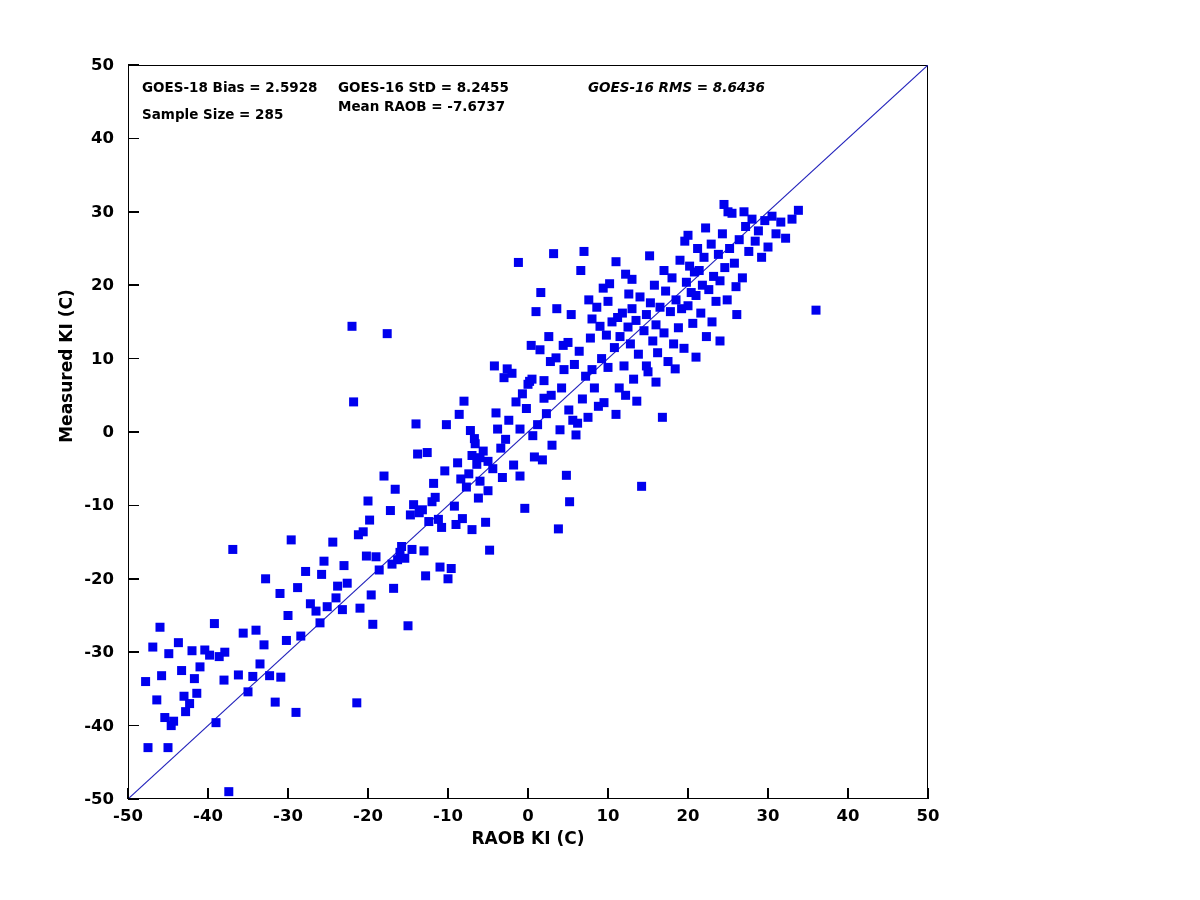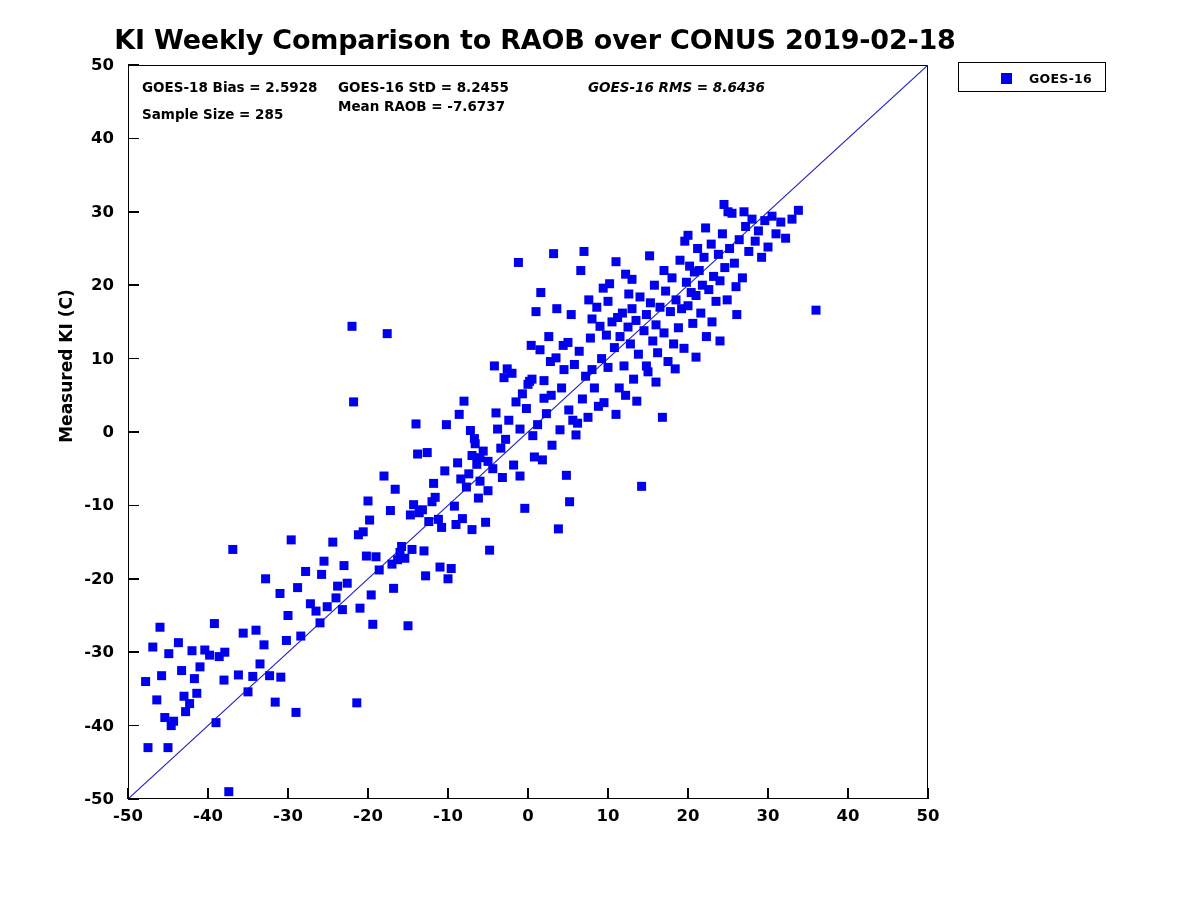--- a/index.html
+++ b/index.html
@@ -136,21 +136,20 @@
     top: 65px;
     width: 800px;
     height: 734px;
   }
 </style>
 </head>
 <body>
 
 <div id="figure">
 
-  <div class="title">KI Weekly Comparison to RAOB over CONUS 2019-02-18</div>
 
   <div class="plot-frame"></div>
 
   <svg id="scatter-svg" viewBox="0 0 800 734" preserveAspectRatio="none">
     <line id="ref-line" x1="0" y1="734" x2="800" y2="0" stroke="#2222bb" stroke-width="1.1"></line>
     <g id="points-group">
         <rect x="13.10" y="612.06" width="9" height="9" fill="#0000ee"></rect>
         <rect x="15.50" y="678.12" width="9" height="9" fill="#0000ee"></rect>
         <rect x="20.30" y="577.56" width="9" height="9" fill="#0000ee"></rect>
         <rect x="24.30" y="630.41" width="9" height="9" fill="#0000ee"></rect>
@@ -457,20 +456,21 @@
       </g>
   </svg>
 
   <div class="stats stat-bias">GOES-18 Bias = 2.5928</div>
   <div class="stats stat-std">GOES-16 StD = 8.2455</div>
   <div class="stats stat-rms">GOES-16 RMS = 8.6436</div>
   <div class="stats stat-n">Sample Size = 285</div>
   <div class="stats stat-mean">Mean RAOB = -7.6737</div>
 
   <div class="ylabel">Measured KI (C)</div>
+  <div class="xlabel">RAOB KI (C)</div>
 
   <div id="y-ticks">
       <div class="tick-mark tick-y" style="top: 798.2px;"></div>
       <div class="ytick-label" style="left: 58px; top: 791px;">-50</div>
       <div class="tick-mark tick-y" style="top: 724.8px;"></div>
       <div class="ytick-label" style="left: 58px; top: 717.6px;">-40</div>
       <div class="tick-mark tick-y" style="top: 651.4px;"></div>
       <div class="ytick-label" style="left: 58px; top: 644.2px;">-30</div>
       <div class="tick-mark tick-y" style="top: 578px;"></div>
       <div class="ytick-label" style="left: 58px; top: 570.8px;">-20</div>
@@ -507,18 +507,14 @@
       <div class="tick-mark tick-x" style="left: 687.2px;"></div>
       <div class="xtick-label" style="left: 653px; top: 808px;">20</div>
       <div class="tick-mark tick-x" style="left: 767.2px;"></div>
       <div class="xtick-label" style="left: 733px; top: 808px;">30</div>
       <div class="tick-mark tick-x" style="left: 847.2px;"></div>
       <div class="xtick-label" style="left: 813px; top: 808px;">40</div>
       <div class="tick-mark tick-x" style="left: 927.2px;"></div>
       <div class="xtick-label" style="left: 893px; top: 808px;">50</div>
     </div>
 
-  <div class="legend-box">
-    <div class="legend-swatch"></div>
-    <div class="legend-text">GOES-16</div>
-  </div>
 
 </div>
 
 </body></html>

